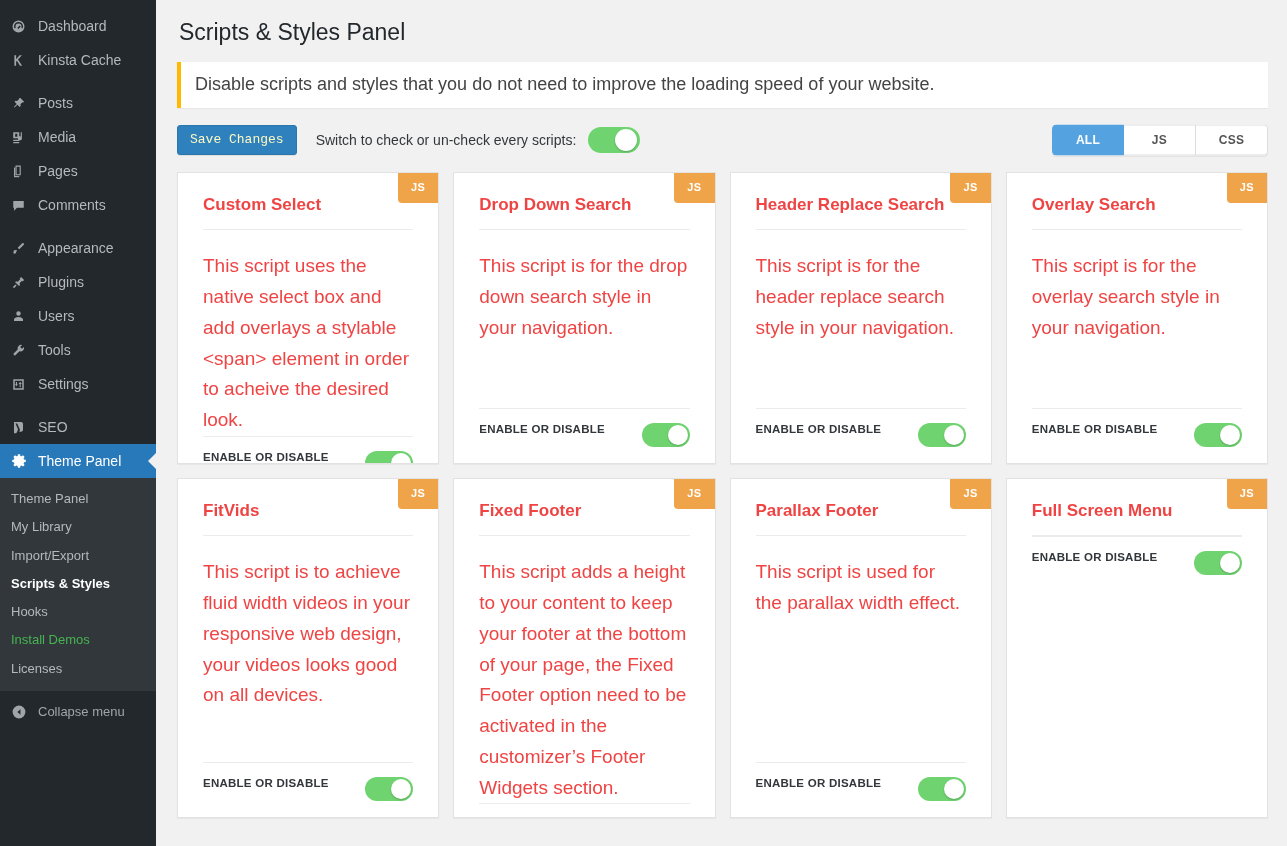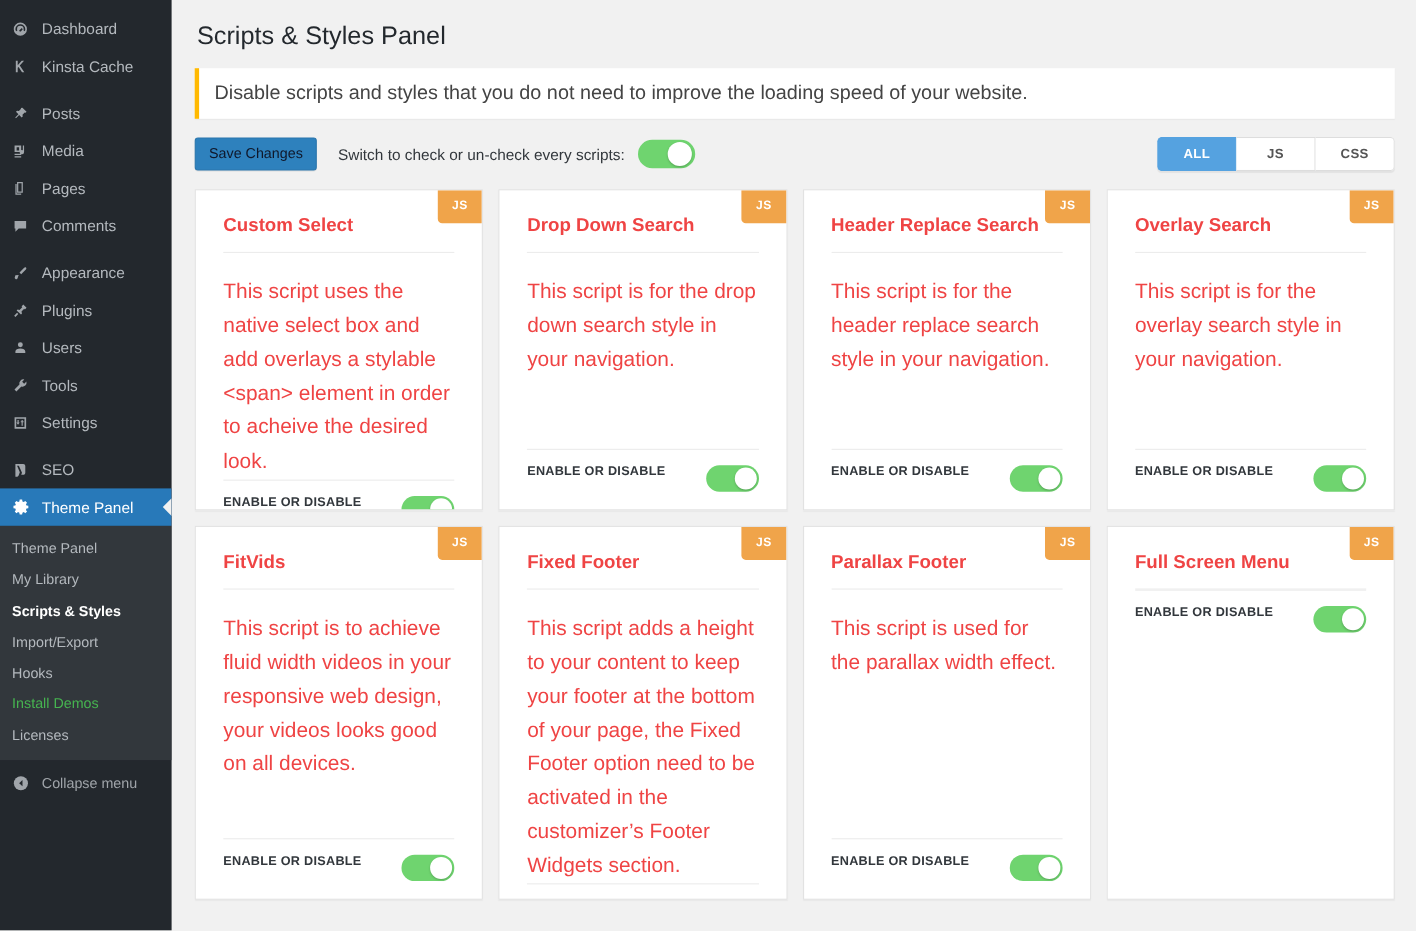--- a/index.html
+++ b/index.html
@@ -125,26 +125,26 @@
     display: flex;
     align-items: center;
     margin-bottom: 17px;
     position: relative;
   }
 
   .btn-save {
     background: #2e81bd;
     border: 1px solid #2a76ad;
     border-radius: 3px;
-    color: #0f172a;
+    color: #fef9c3;
     font-size: 13px;
     padding: 7px 12px 8px;
     line-height: 1;
     cursor: pointer;
-    font-family: Liberation Sans, sans-serif;
+    font-family: Liberation Mono, monospace;
     box-shadow: 0 1px 0 rgba(0,0,0,.08);
   }
 
   .switch-label {
     font-size: 14px;
     color: #32373c;
     margin-left: 19px;
     margin-right: 12px;
   }
 
@@ -401,22 +401,22 @@
           <path d="M10 6.5a3.5 3.5 0 100 7 3.5 3.5 0 000-7zm0 2a1.5 1.5 0 110 3 1.5 1.5 0 010-3z"></path>
           <path d="M8.6 1.5h2.8l.35 2.1 1.5.6 1.75-1.25 2 2-1.25 1.75.6 1.5 2.1.35v2.8l-2.1.35-.6 1.5 1.25 1.75-2 2-1.75-1.25-1.5.6-.35 2.1H8.6l-.35-2.1-1.5-.6-1.75 1.25-2-2 1.25-1.75-.6-1.5-2.1-.35V8.6l2.1-.35.6-1.5L3 4.95l2-2 1.75 1.25 1.5-.6z"></path>
         </svg>
       </span>
       <span class="mi-label">Theme Panel</span>
     </div>
 
     <div class="submenu">
       <div class="submenu-item">Theme Panel</div>
       <div class="submenu-item">My Library</div>
+      <div class="submenu-item">Import/Export</div>
       <div class="submenu-item current">Scripts &amp; Styles</div>
-      <div class="submenu-item">Import/Export</div>
       <div class="submenu-item">Hooks</div>
       <div class="submenu-item green">Install Demos</div>
       <div class="submenu-item">Licenses</div>
     </div>
 
     <div class="collapse">
       <span class="mi-icon">
         <svg class="ic" width="16" height="16" viewBox="0 0 20 20" fill="currentColor">
           <circle cx="10" cy="10" r="8"></circle>
           <path d="M11.8 6.5L8 10l3.8 3.5z" fill="#23282d"></path>

